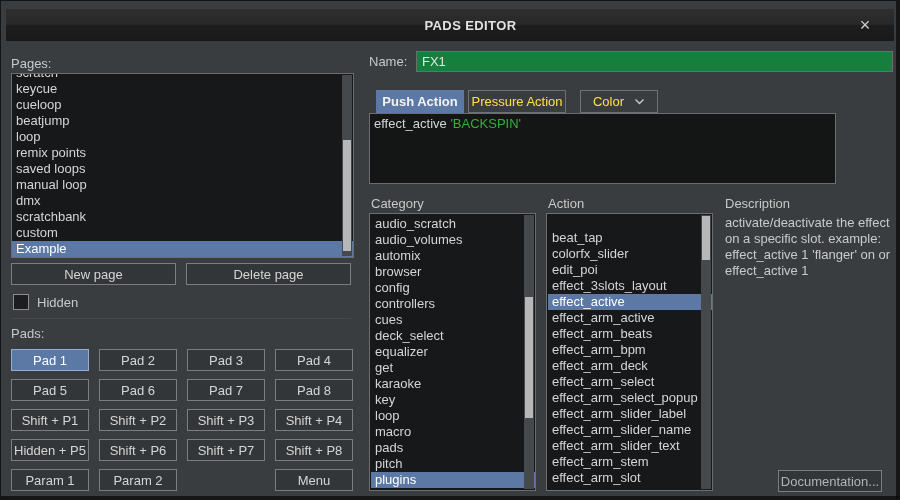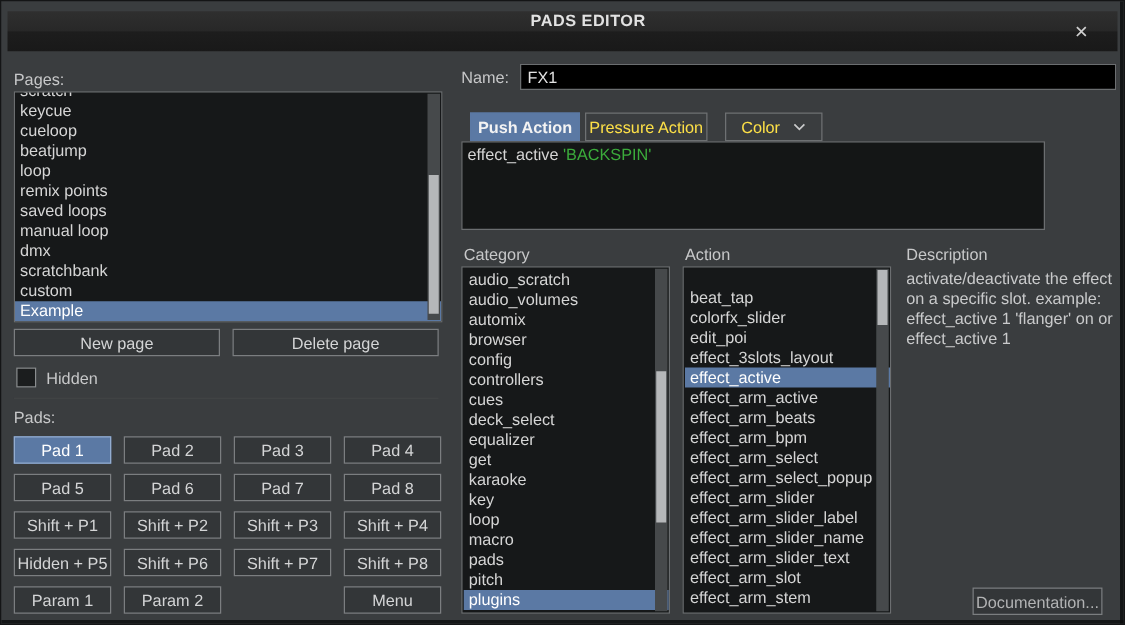--- a/index.html
+++ b/index.html
@@ -15,21 +15,21 @@
     border:1px solid #141516;
   }
   
   .edge{position:absolute;background:rgba(10,11,12,.78);pointer-events:none;}
   .edge.bottom{left:0;right:0;bottom:0;height:3px;}
   .edge.right{top:0;bottom:0;right:0;width:3px;}
 
   .titlebar{
     position:absolute;left:5px;right:5px;top:8px;height:32px;
     background:linear-gradient(to bottom,#2f2f2f 0%,#282828 48%,#1d1d1d 52%,#191919 100%);
-    display:flex;justify-content:center;padding-left:41px;
+    display:flex;align-items:center;justify-content:center;padding-left:41px;
   }
   .titlebar .title{
     color:#e2e2e2;font-size:13px;font-weight:bold;letter-spacing:.4px;
   }
   .close-btn{
     position:absolute;right:18px;top:0;height:32px;width:22px;
     display:flex;align-items:center;justify-content:center;
     color:#cfcfcf;font-size:18px;line-height:32px;cursor:pointer;
   }
 
@@ -73,21 +73,21 @@
   }
   .pad-button{
     background:#333638;border:1px solid #7b7e80;color:#d4d5d6;font-size:13px;
     display:flex;align-items:center;justify-content:center;cursor:pointer;
   }
   .pad-button.selected{background:var(--accent);border-color:#93accf;color:#fff;}
   .pad-button:empty{visibility:hidden;}
 
   .name-input{
     position:absolute;left:415px;top:50px;width:477px;height:21px;
-    background:#000000;border:1px solid #6b6e70;color:#e3e3e3;
+    background:#15803d;border:1px solid #6b6e70;color:#e3e3e3;
     font-size:13px;padding:0 5px;font-family:"Liberation Sans","DejaVu Sans",sans-serif;
     outline:none;
   }
 
   .tab{
     position:absolute;top:89px;height:23px;
     display:flex;align-items:center;justify-content:center;
     font-size:13px;color:#fde047;background:#3a3d3f;border:1px solid #6e7173;
     cursor:pointer;
   }
@@ -229,28 +229,28 @@
   <div class="listbox" style="left:545px;top:212px;width:167px;height:278px;">
     <div class="inner" style="top:16px;padding-left:1px;">
         <div class="row">beat_tap</div>
         <div class="row">colorfx_slider</div>
         <div class="row">edit_poi</div>
         <div class="row">effect_3slots_layout</div>
         <div class="row selected">effect_active</div>
         <div class="row">effect_arm_active</div>
         <div class="row">effect_arm_beats</div>
         <div class="row">effect_arm_bpm</div>
+        <div class="row">effect_arm_deck</div>
         <div class="row">effect_arm_select</div>
         <div class="row">effect_arm_select_popup</div>
-        <div class="row">effect_arm_slider</div>
         <div class="row">effect_arm_slider_label</div>
         <div class="row">effect_arm_slider_name</div>
         <div class="row">effect_arm_slider_text</div>
+        <div class="row">effect_arm_stem</div>
         <div class="row">effect_arm_slot</div>
-        <div class="row">effect_arm_stem</div>
       </div>
     <div class="vscroll">
       <div class="thumb" style="top:1px;height:16%;"></div>
     </div>
   </div>
 
   <div class="desc-text">activate/deactivate the effect on a specific slot. example: effect_active 1 'flanger' on or effect_active 1</div>
 
   <div class="btn" style="left:777px;top:469px;width:104px;height:22px;color:#b2b3b4;">
     <span>Documentation...</span>

